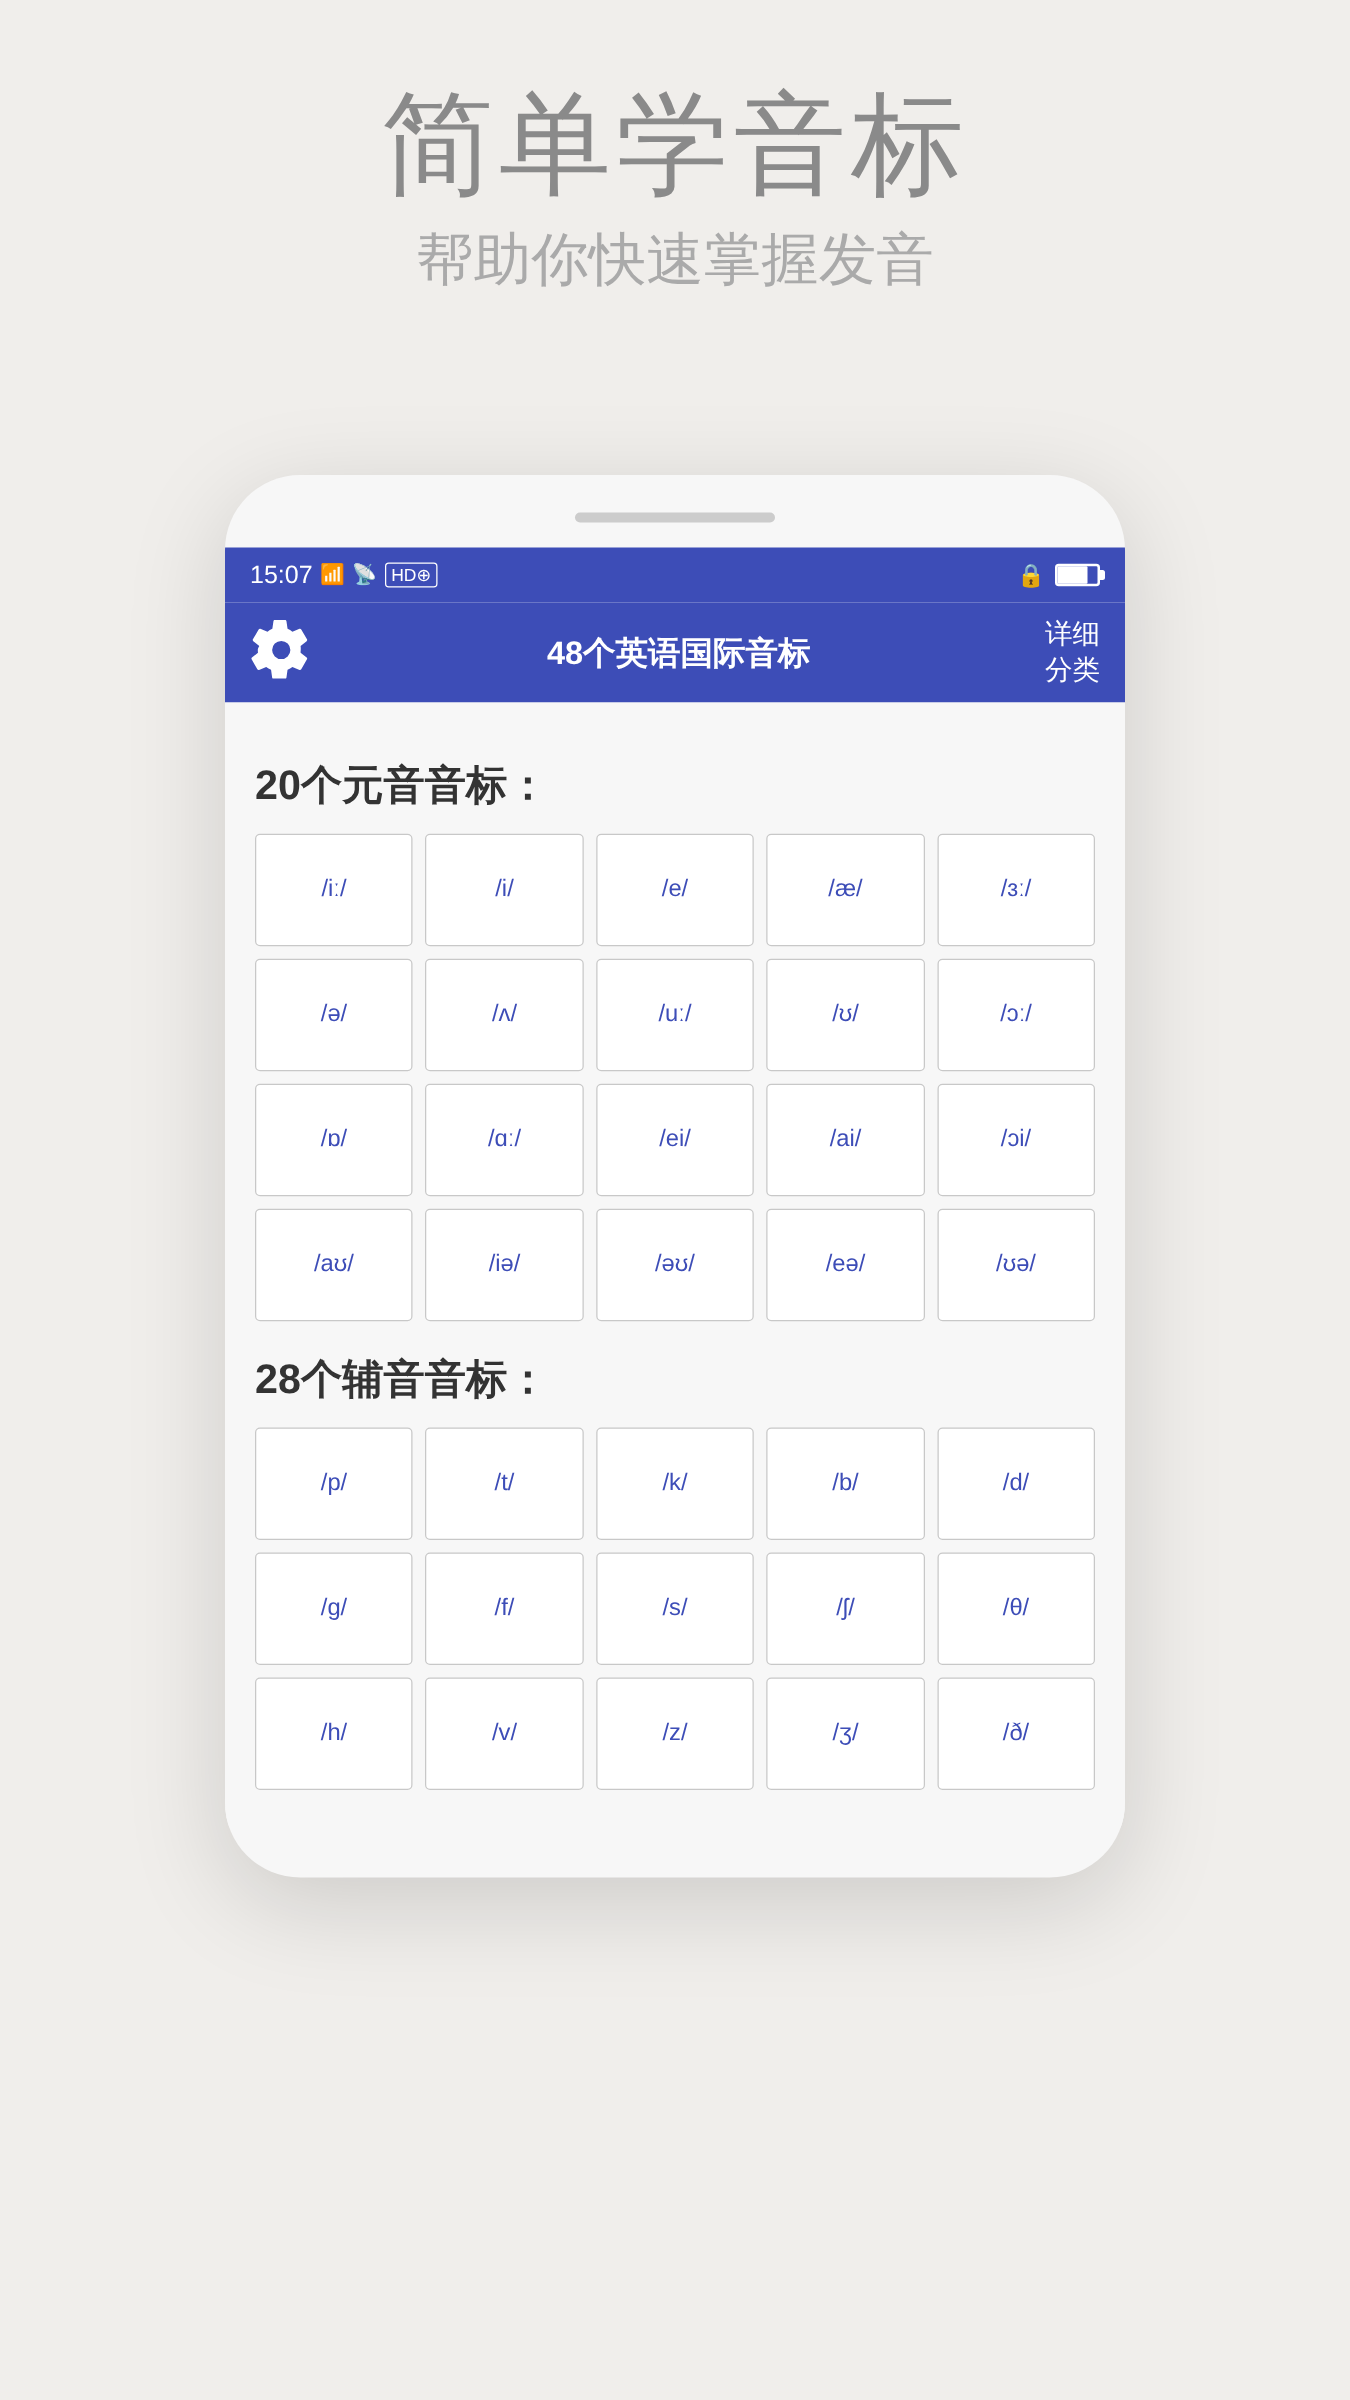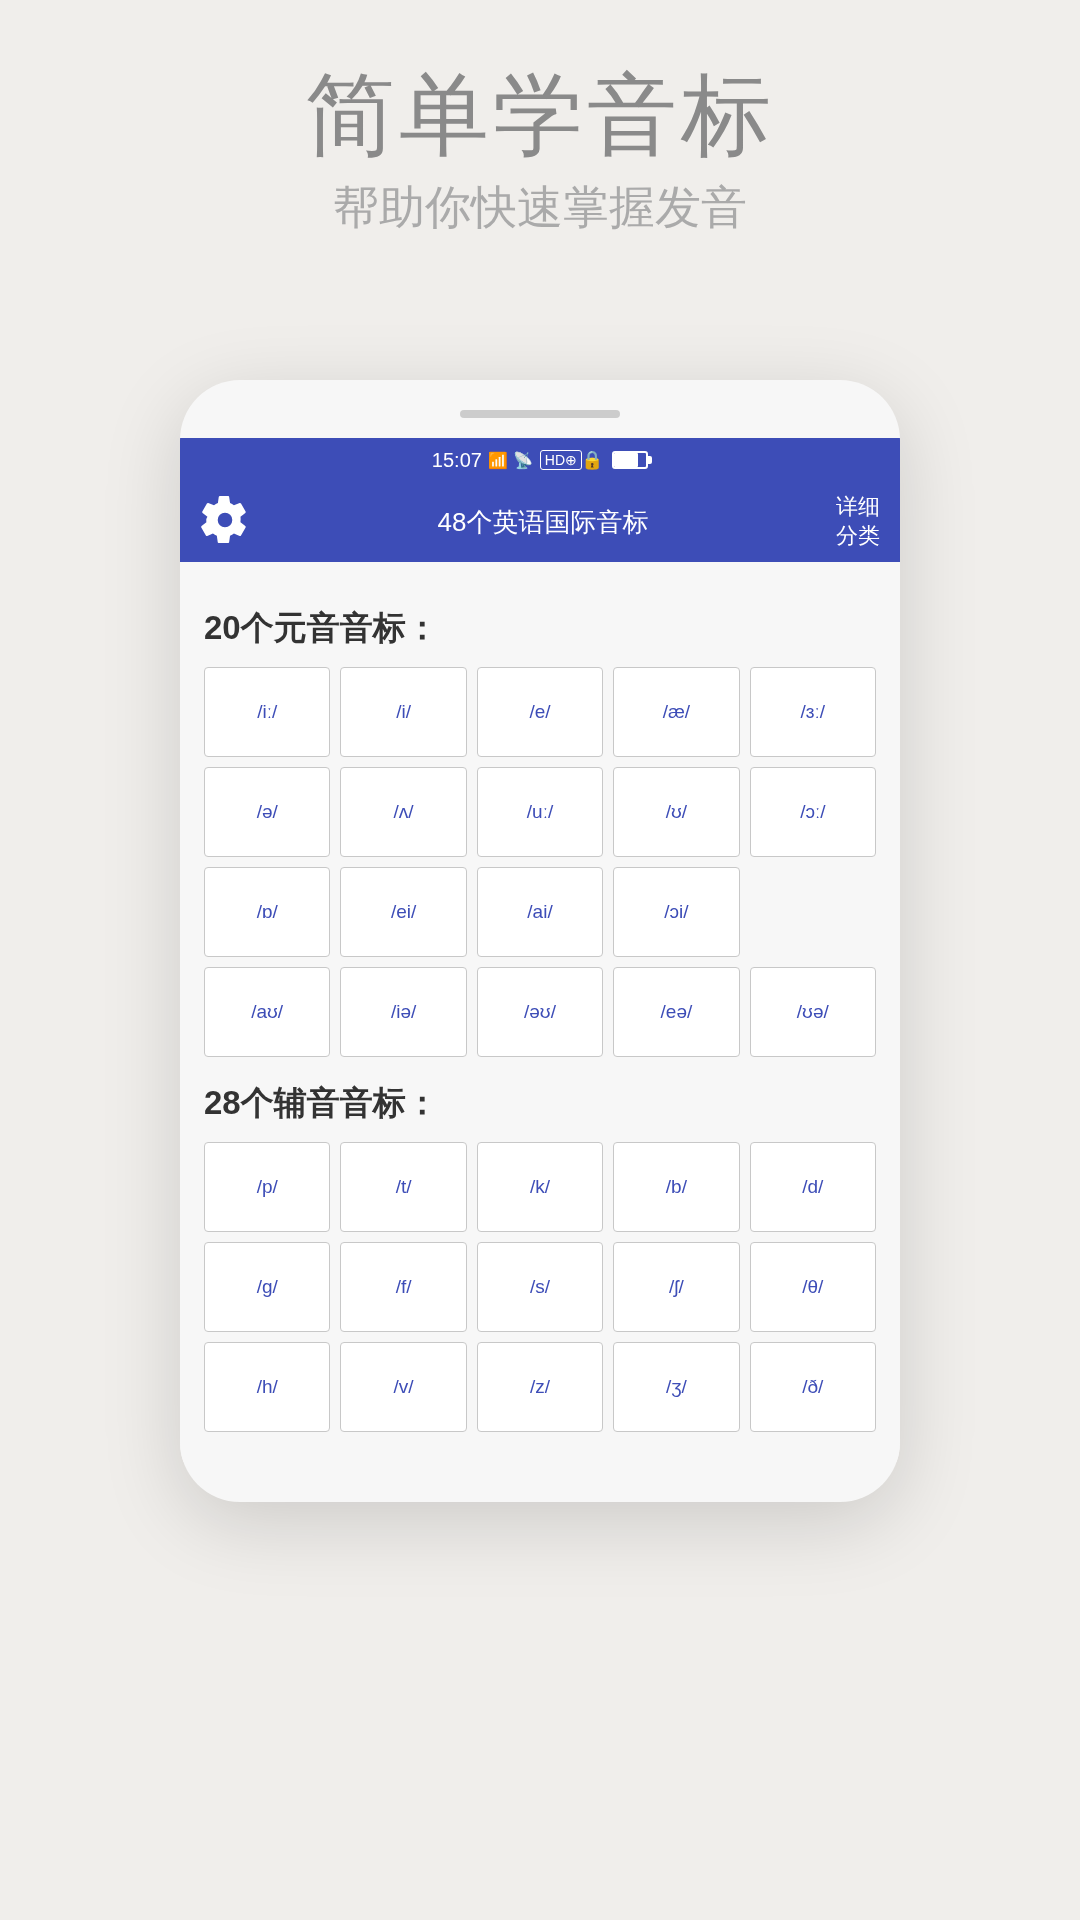--- a/index.html
+++ b/index.html
@@ -47,21 +47,21 @@
       width: 160px;
       height: 8px;
       background: #cccccc;
       border-radius: 4px;
       margin: 0 auto 20px auto;
     }
 
     .status-bar {
       background: #3d4db7;
       display: flex;
-      justify-content: center;
+      justify-content: space-between;
       align-items: center;
       padding: 10px 20px;
       height: 44px;
     }
 
     .status-left {
       color: white;
       font-size: 20px;
       display: flex;
       align-items: center;
@@ -116,21 +116,21 @@
       width: 50px;
       height: 50px;
       color: white;
     }
 
     .app-bar-title {
       flex: 1;
       text-align: center;
       color: white;
       font-size: 26px;
-      font-weight: 400;
+      font-weight: 700;
     }
 
     .app-bar-detail {
       color: white;
       font-size: 20px;
       text-align: right;
       line-height: 1.3;
     }
 
     .content-area {
@@ -218,20 +218,21 @@
     <div class="phonetic-grid">
       <div class="phonetic-cell">/ə/</div>
       <div class="phonetic-cell">/ʌ/</div>
       <div class="phonetic-cell">/uː/</div>
       <div class="phonetic-cell">/ʊ/</div>
       <div class="phonetic-cell">/ɔː/</div>
     </div>
 
     <div class="phonetic-grid">
       <div class="phonetic-cell">/ɒ/</div>
+      <div class="phonetic-cell">/ɑː/</div>
       <div class="phonetic-cell">/ei/</div>
       <div class="phonetic-cell">/ai/</div>
       <div class="phonetic-cell">/ɔi/</div>
     </div>
 
     <div class="phonetic-grid">
       <div class="phonetic-cell">/aʊ/</div>
       <div class="phonetic-cell">/iə/</div>
       <div class="phonetic-cell">/əʊ/</div>
       <div class="phonetic-cell">/eə/</div>

